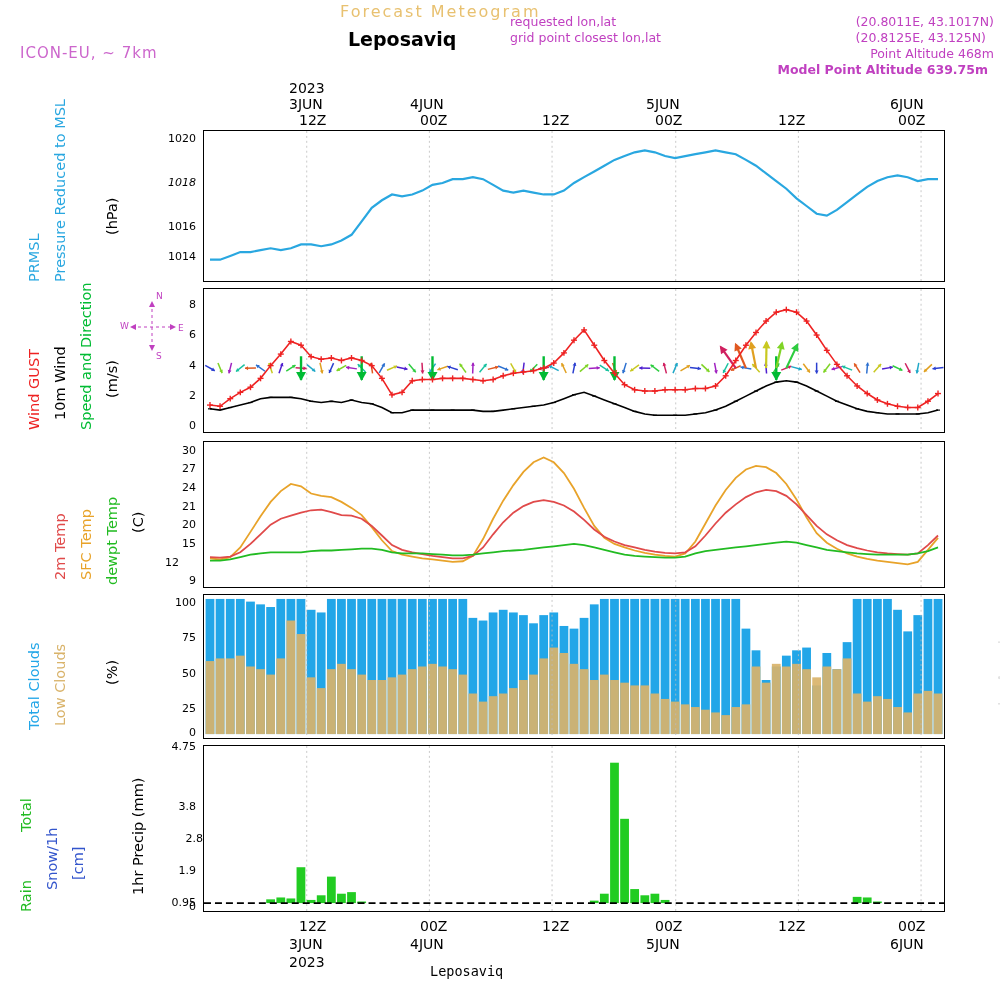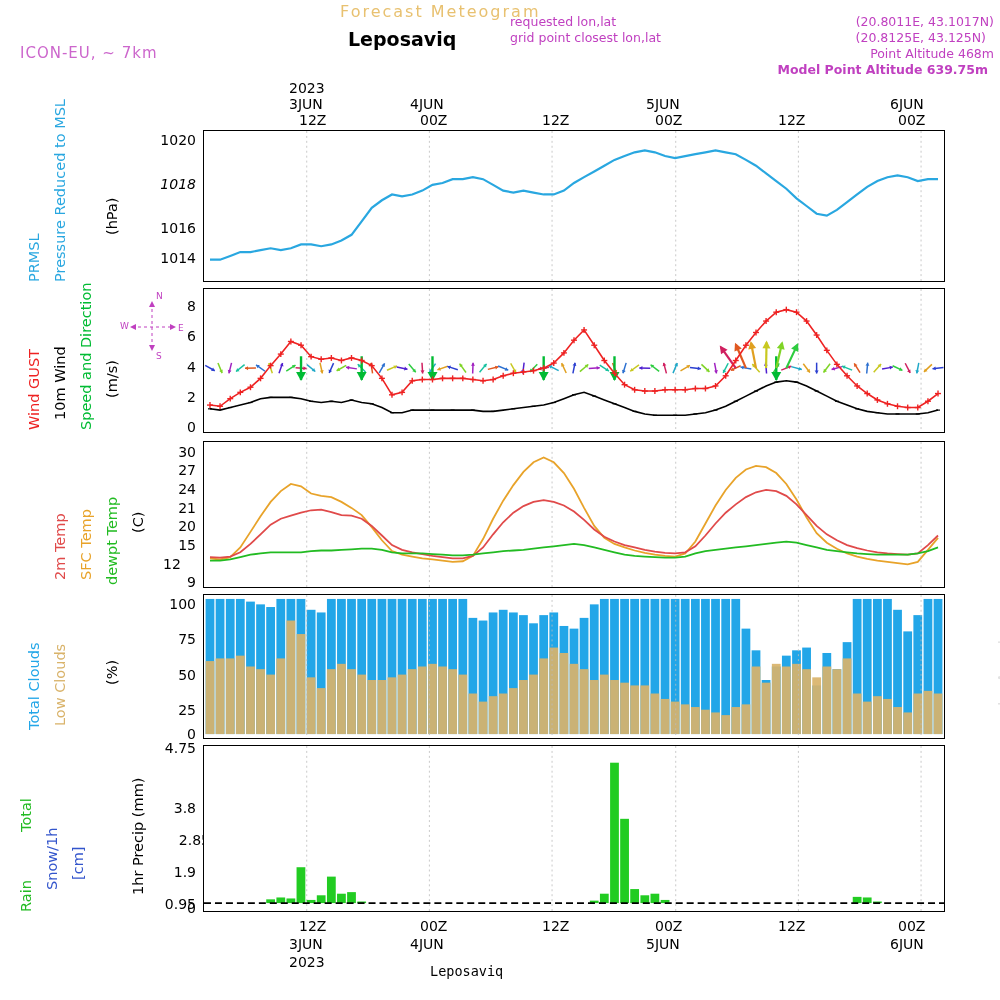--- a/index.html
+++ b/index.html
@@ -25,21 +25,21 @@
   .panel{position:absolute;border:1.5px solid #000;background:#fff;box-sizing:border-box;left:203px;width:742px;}
   #p1{top:130px;height:152px;}
   #p2{top:288px;height:145px;}
   #p3{top:441px;height:147px;}
   #p4{top:594px;height:145px;}
   #p5{top:745px;height:167px;}
   .panel svg{display:block;width:100%;height:100%;}
 
   
   .ylab{position:absolute;font-size:14.5px;white-space:nowrap;transform-origin:0 0;transform:rotate(-90deg);}
-  .ytick{position:absolute;font-size:14px;color:#000;text-align:right;width:48px;}
+  .ytick{position:absolute;font-size:11px;color:#000;text-align:right;width:48px;}
   #footer-station{left:430px;top:963px;font-size:13.5px;color:#000;font-family:"DejaVu Sans Mono",monospace;}
 </style>
 </head>
 <body>
 
 <div class="abs" id="hdr-title">Forecast Meteogram</div>
 <div class="abs" id="hdr-station">Leposaviq</div>
 <div class="abs" id="hdr-model">ICON-EU, ~ 7km</div>
 <div class="abs" id="hdr-req-label">requested lon,lat</div>
 <div class="abs hdr-right" id="hdr-req">(20.8011E, 43.1017N)</div>

